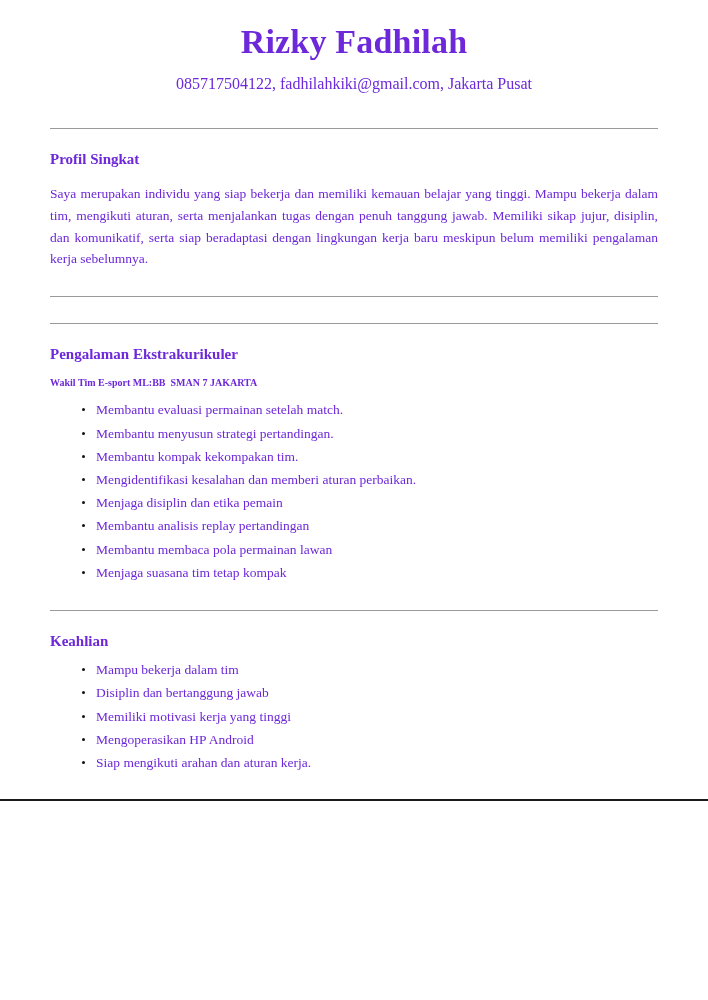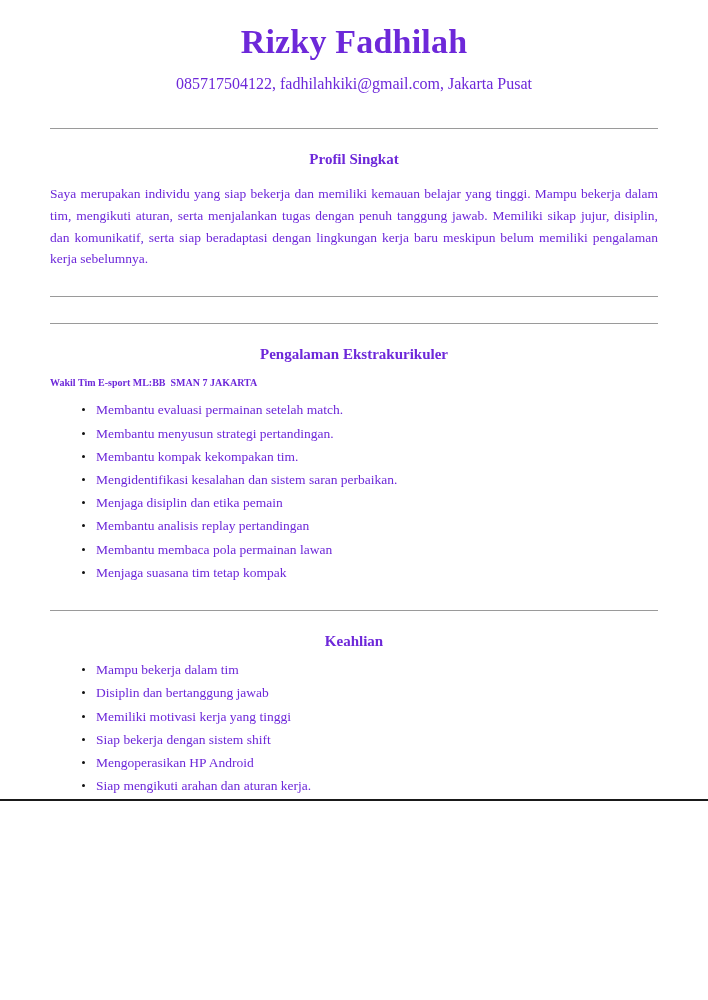--- a/index.html
+++ b/index.html
@@ -66,21 +66,20 @@
 
   
   .section { }
 
   .section-title {
     font-size: 15px;
     font-weight: bold;
     margin: 0;
     padding-top: 21px;
     line-height: 1.2;
-    text-align: center;
   }
 
   .section-body {
     font-size: 13.5px;
     line-height: 1.62;
   }
 
   .profile-text {
     margin: 0;
     padding-top: 15px;
@@ -160,39 +159,38 @@
     <hr class="rule rule-section">
 
     <div class="section">
       <h2 class="section-title">Pengalaman Ekstrakurikuler</h2>
       <div class="section-body">
         <p class="sub-title">Wakil Tim E-sport ML:BB  SMAN 7 JAKARTA</p>
         <ul class="bullets">
           <li>Membantu evaluasi permainan setelah match.</li>
           <li>Membantu menyusun strategi pertandingan.</li>
           <li>Membantu kompak kekompakan tim.</li>
-          <li>Mengidentifikasi kesalahan dan sistem saran perbaikan.</li>
+          <li>Mengidentifikasi kesalahan dan memberi aturan perbaikan.</li>
           <li>Menjaga disiplin dan etika pemain</li>
           <li>Membantu analisis replay pertandingan</li>
           <li>Membantu membaca pola permainan lawan</li>
           <li>Menjaga suasana tim tetap kompak</li>
         </ul>
       </div>
     </div>
 
     <hr class="rule rule-section">
 
     <div class="section">
       <h2 class="section-title">Keahlian</h2>
       <div class="section-body">
         <ul class="bullets">
           <li>Mampu bekerja dalam tim</li>
           <li>Disiplin dan bertanggung jawab</li>
           <li>Memiliki motivasi kerja yang tinggi</li>
-          <li>Siap bekerja dengan sistem shift</li>
           <li>Mengoperasikan HP Android</li>
           <li>Siap mengikuti arahan dan aturan kerja.</li>
         </ul>
       </div>
     </div>
 
     <hr class="rule rule-section">
 
     <div class="section">
       <h2 class="section-title">Hobi</h2>

